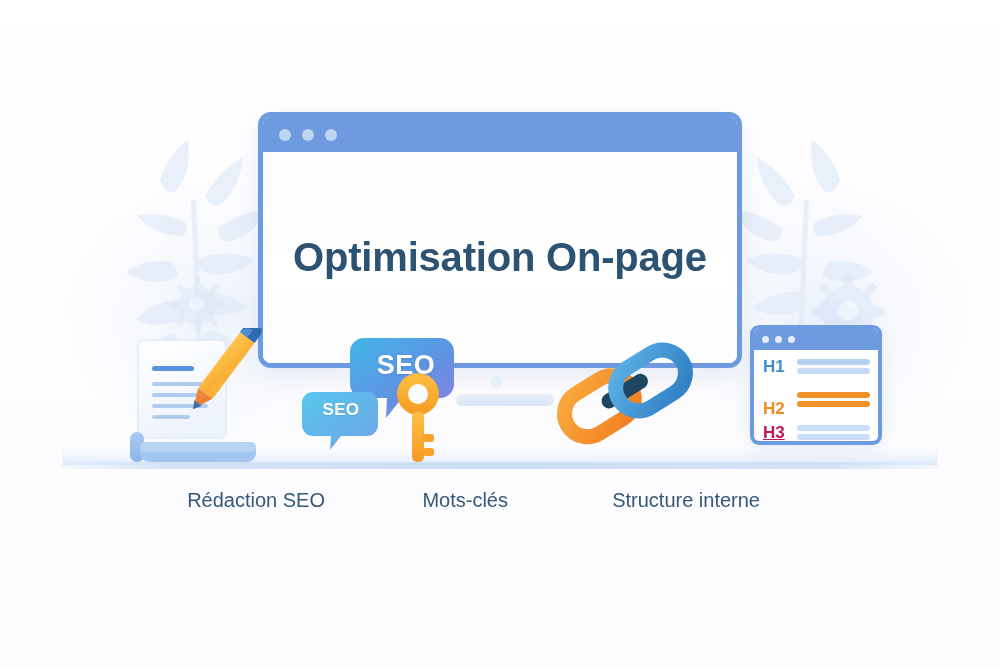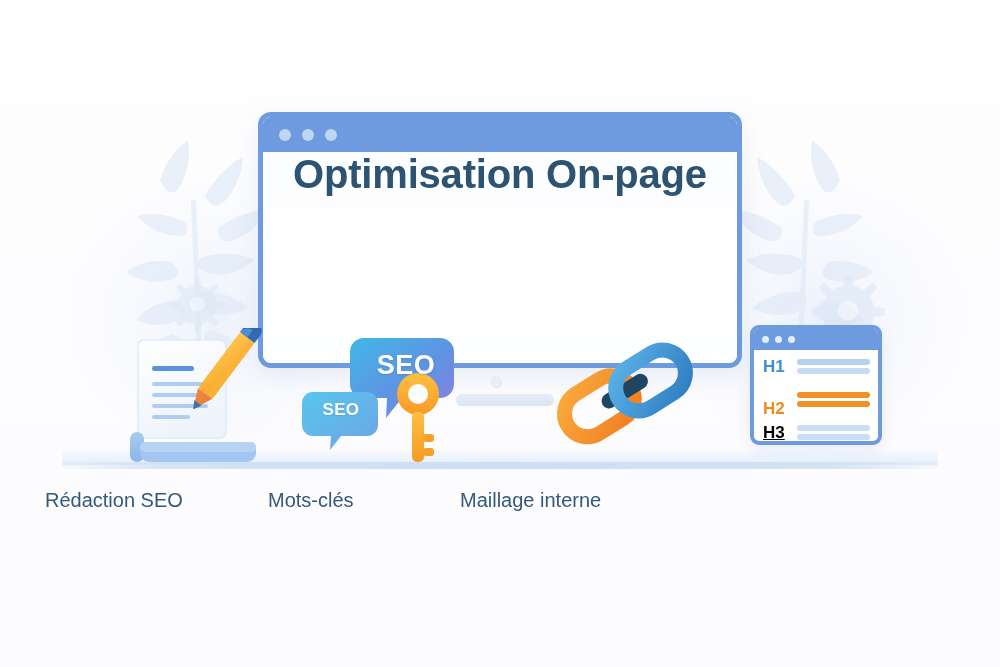--- a/index.html
+++ b/index.html
@@ -42,21 +42,21 @@
     position:absolute;left:0;top:0;right:0;height:35px;
     background:#6e9ae0;
     border-radius:8px 8px 0 0;
     display:flex;align-items:center;padding-left:16px;gap:11px;
   }
   .dot{width:12px;height:12px;border-radius:50%;background:#bfd6f3;}
   .browser-body{
     position:absolute;left:0;top:35px;right:0;bottom:0;
     background:linear-gradient(180deg,#fcfdff 0%,#ffffff 55%,#fdfeff 100%);
     border-radius:0 0 8px 8px;
-    display:flex;justify-content:center;
+    display:flex;align-items:center;justify-content:center;
   }
   .browser-title{
     font-size:40px;font-weight:bold;color:#2d5373;
     letter-spacing:-.2px;white-space:nowrap;
   }
 
   
   .center-bar{
     position:absolute;left:456px;top:394px;width:98px;height:12px;
     border-radius:7px;
@@ -100,34 +100,34 @@
     position:absolute;left:0;top:0;right:0;height:21px;background:#6e9ae0;
     border-radius:5px 5px 0 0;display:flex;align-items:center;
     padding-left:8px;gap:6px;
   }
   .struct-dot{width:7px;height:7px;border-radius:50%;background:#e4eefb;}
   .struct-body{position:absolute;left:0;top:21px;right:0;bottom:0;padding:8px 8px 0 9px;box-sizing:border-box;}
   .struct-row{display:flex;align-items:center;gap:6px;margin-bottom:7px;}
   .struct-tag{font-size:17px;font-weight:bold;width:28px;line-height:17px;}
   .struct-tag.h1{color:#3d8fd0;}
   .struct-tag.h2{color:#ee8c24;margin-top:18px;}
-  .struct-tag.h3{color:#000000;text-decoration:underline;}
+  .struct-tag.h3{color:#be185d;text-decoration:underline;}
   .struct-lines{display:flex;flex-direction:column;gap:3px;flex:1;}
   .sline{height:6px;border-radius:3px;}
   .sline.blue{background:#b6d1ee;}
   .sline.blue2{background:#c7dcf3;}
   .sline.orange{background:#ef9127;}
   .sline.lblue{background:#c9ddf4;}
 
   
   .labels{position:absolute;left:0;top:489px;width:1000px;height:32px;}
   .label{
     position:absolute;top:0;
     font-size:20px;color:#34597a;white-space:nowrap;
-    text-align:left;
+    text-align:right;
   }
   .label-0{left:45px;width:280px;}
   .label-1{left:268px;width:240px;}
   .label-2{left:460px;width:300px;}
   .label-3{left:680px;width:296px;}
 </style>
 </head>
 <body>
 
 <div id="stage">
@@ -328,16 +328,16 @@
           <span class="sline lblue"></span>
           <span class="sline lblue"></span>
         </span>
       </div>
     </div>
   </div>
 
   <div class="labels">
     <div class="label label-0">Rédaction SEO</div>
     <div class="label label-1">Mots-clés</div>
-    <div class="label label-2">Maillage interne</div>
+    <div class="label label-2">Structure interne</div>
   </div>
 
 </div>
 
 </body></html>

